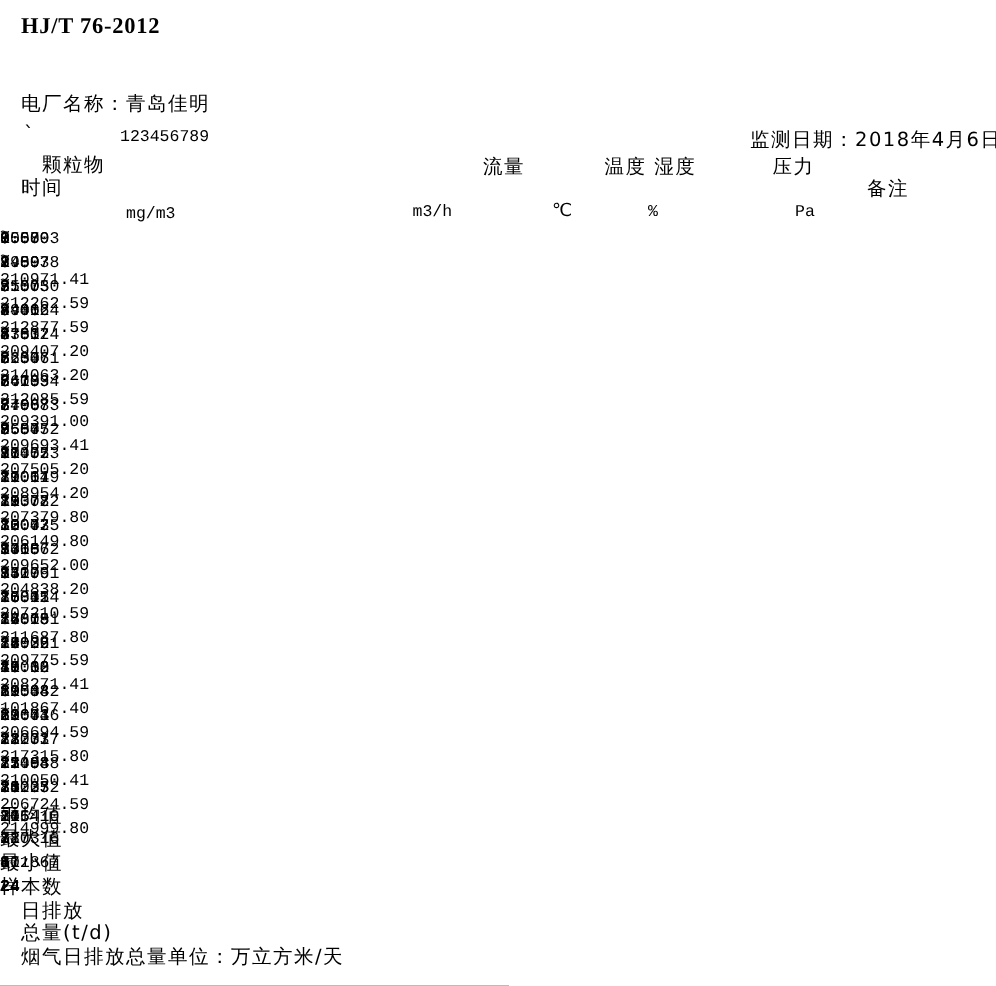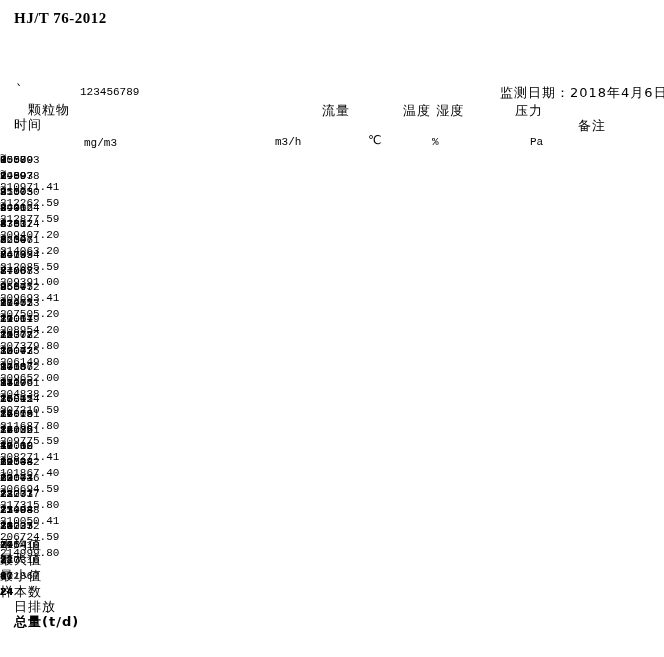--- a/index.html
+++ b/index.html
@@ -34,20 +34,21 @@
   .s-v5{left:493;width:90;}
 </style>
 </head>
 <body>
 
 <div class="page">
 
   <div class="abs std" style="left:14px;top:10px;">HJ/T 76-2012</div>
 
 
+  <div class="abs cjk" style="left:14px;top:60px;">电厂名称：青岛佳明</div>
 
   <div class="abs cjk" style="left:16px;top:82px;">`</div>
 
   <div class="abs num" style="left:80px;top:86px;">123456789</div>
 
   <div class="abs cjk" style="left:500px;top:84px;">监测日期：2018年4月6日</div>
 
   <div class="abs cjk" style="left:28px;top:101px;">颗粒物</div>
   <div class="abs cjk" style="left:322px;top:102px;">流量</div>
   <div class="abs cjk" style="left:403px;top:102px;">温度 湿度</div>
@@ -333,14 +334,15 @@
     <span class="cell s-label">样本数</span>
     <span class="cell s-v1">24</span>
     <span class="cell s-v2">24</span>
     <span class="cell s-v3">24</span>
     <span class="cell s-v4">24</span>
     <span class="cell s-v5">24</span>
   </div>
     </div>
 
   <div class="abs cjk" style="left:14px;top:598px;">日排放</div>
-  <div class="abs cjk" style="left:14px;top:613px;font-weight:bold;">总量(t/d)</div>
+  <div class="abs cjk" style="left:14px;top:613px;">总量(t/d)</div>
+  <div class="abs cjk" style="left:14px;top:629px;">烟气日排放总量单位：万立方米/天</div>
 </div>
 
 </body></html>

